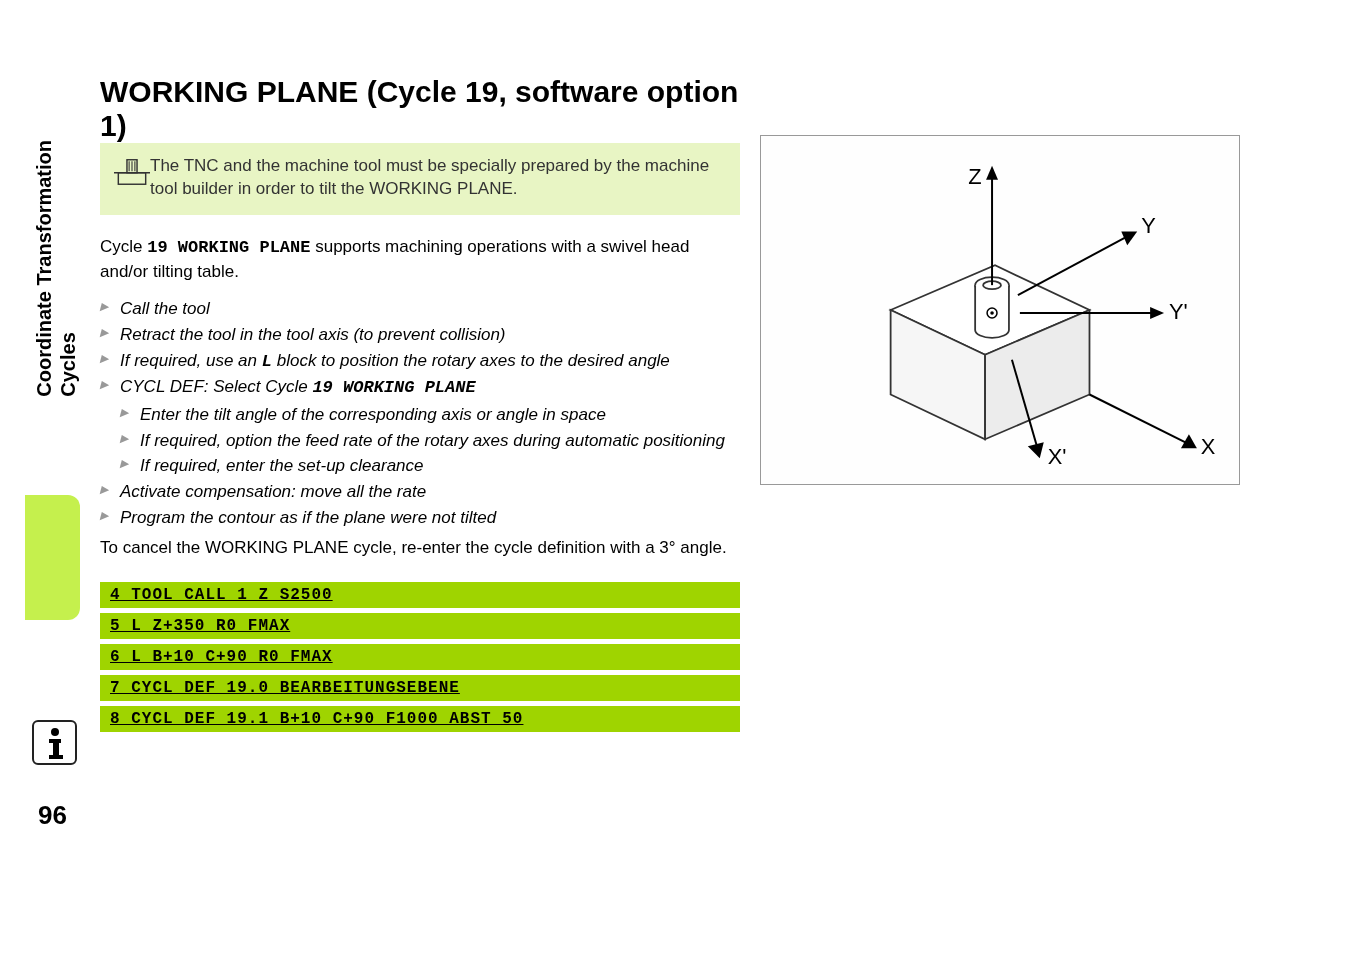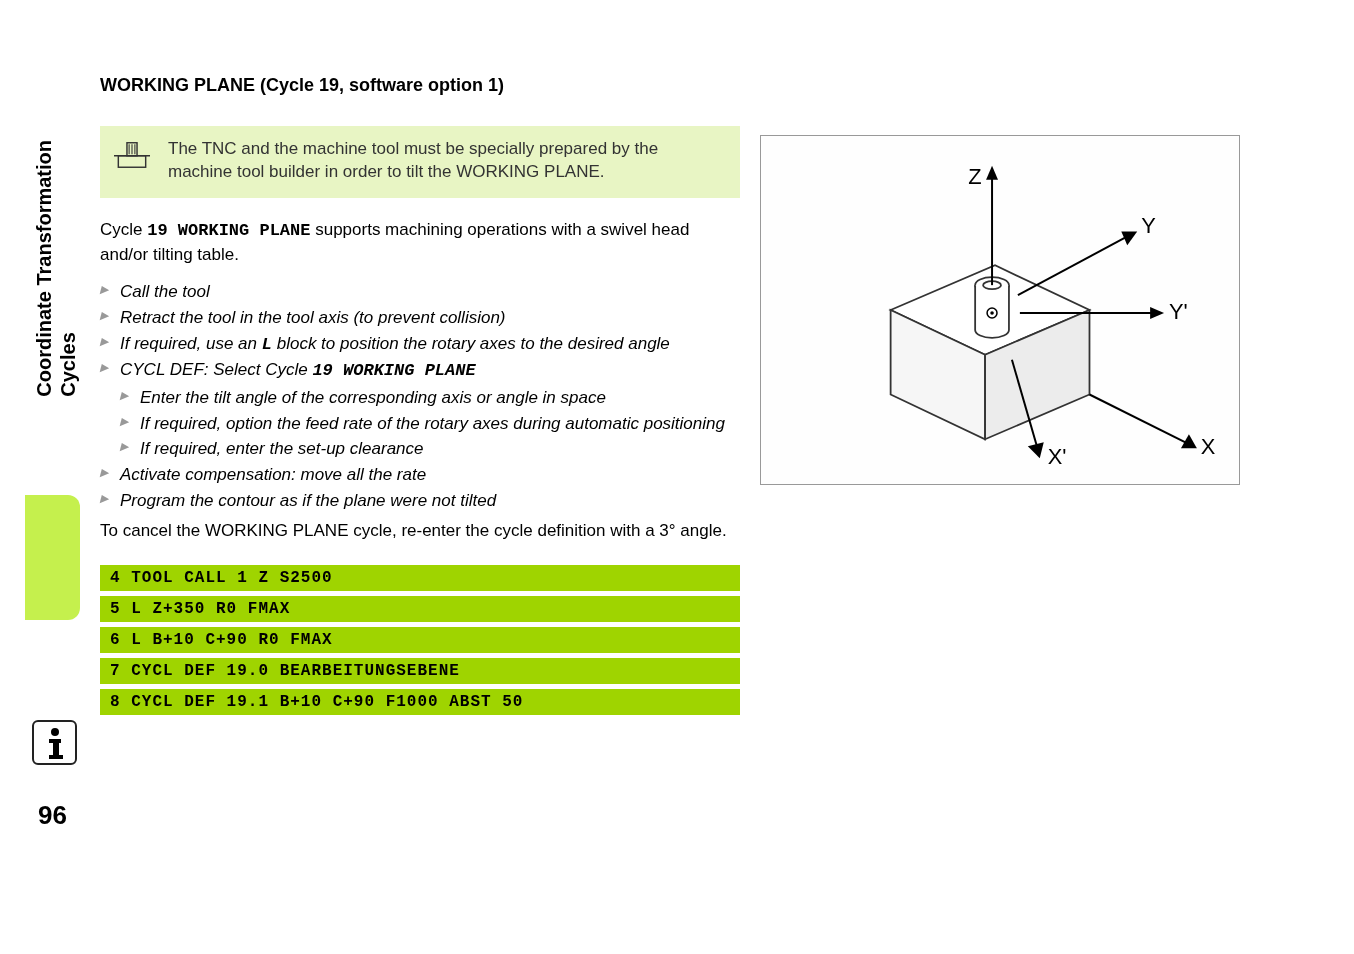--- a/index.html
+++ b/index.html
@@ -53,31 +53,29 @@
       font-size: 26px;
       font-weight: bold;
     }
     .content {
       position: absolute;
       left: 100px;
       top: 75px;
       width: 640px;
     }
     .heading {
-      font-size: 18px;
-      font-weight: bold;
-      margin-bottom: 30px;
+      font-size: 30px;
+      font-weight: bold;
     }
     .note-box {
       background: #E8F5C4;
       padding: 12px 16px 14px 14px;
       margin-bottom: 20px;
       display: flex;
       align-items: flex-start;
-      gap: 18px;
     }
     .note-icon svg { width: 36px; height: 34px; }
     .note-text {
       font-size: 17px;
       line-height: 1.35;
       color: #333;
     }
     .intro-text {
       font-size: 17px;
       line-height: 1.4;
@@ -124,20 +122,21 @@
       color: #999;
     }
     .mono-inline { font-family: 'Courier New', monospace; font-weight: bold; }
     .cancel-text {
       font-size: 17px;
       line-height: 1.4;
       margin-bottom: 22px;
     }
     .code-block {
       margin-top: 20px;
+      text-decoration: underline;
     }
     .code-line {
       background: #9FD400;
       font-family: 'Courier New', monospace;
       font-weight: bold;
       font-size: 16px;
       letter-spacing: 1px;
       padding: 4px 10px;
       margin-bottom: 5px;
       color: #000;

